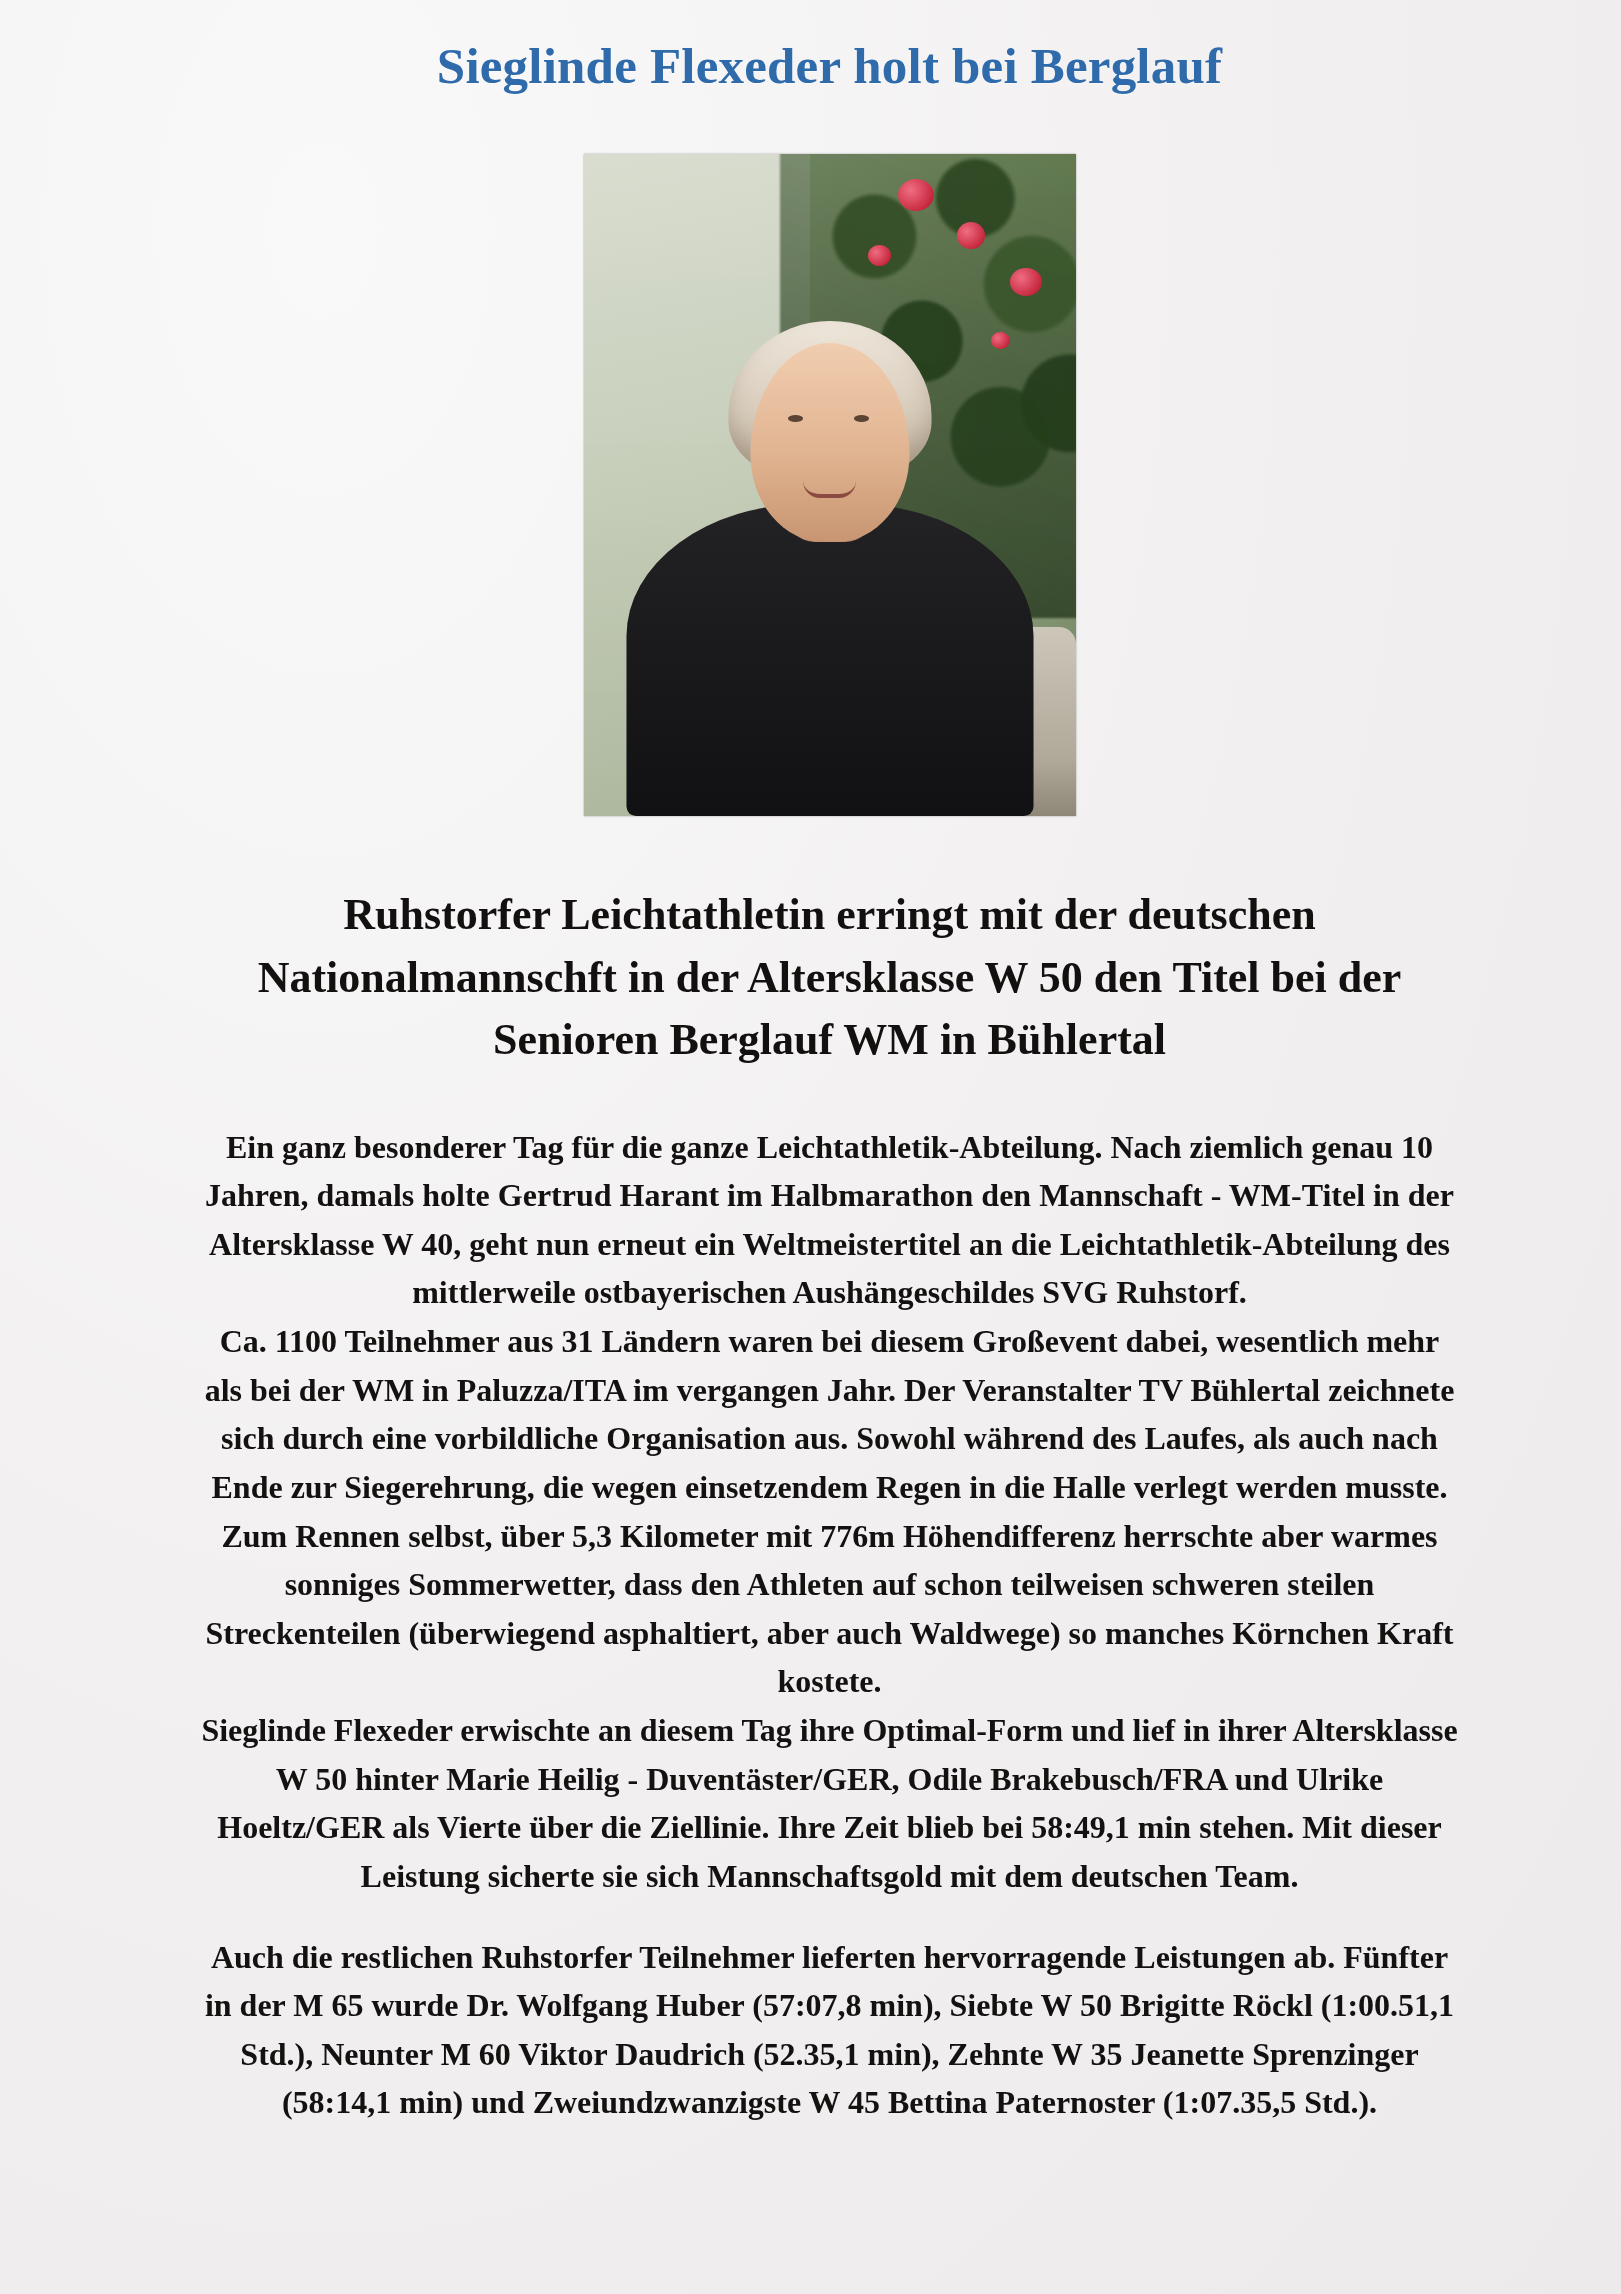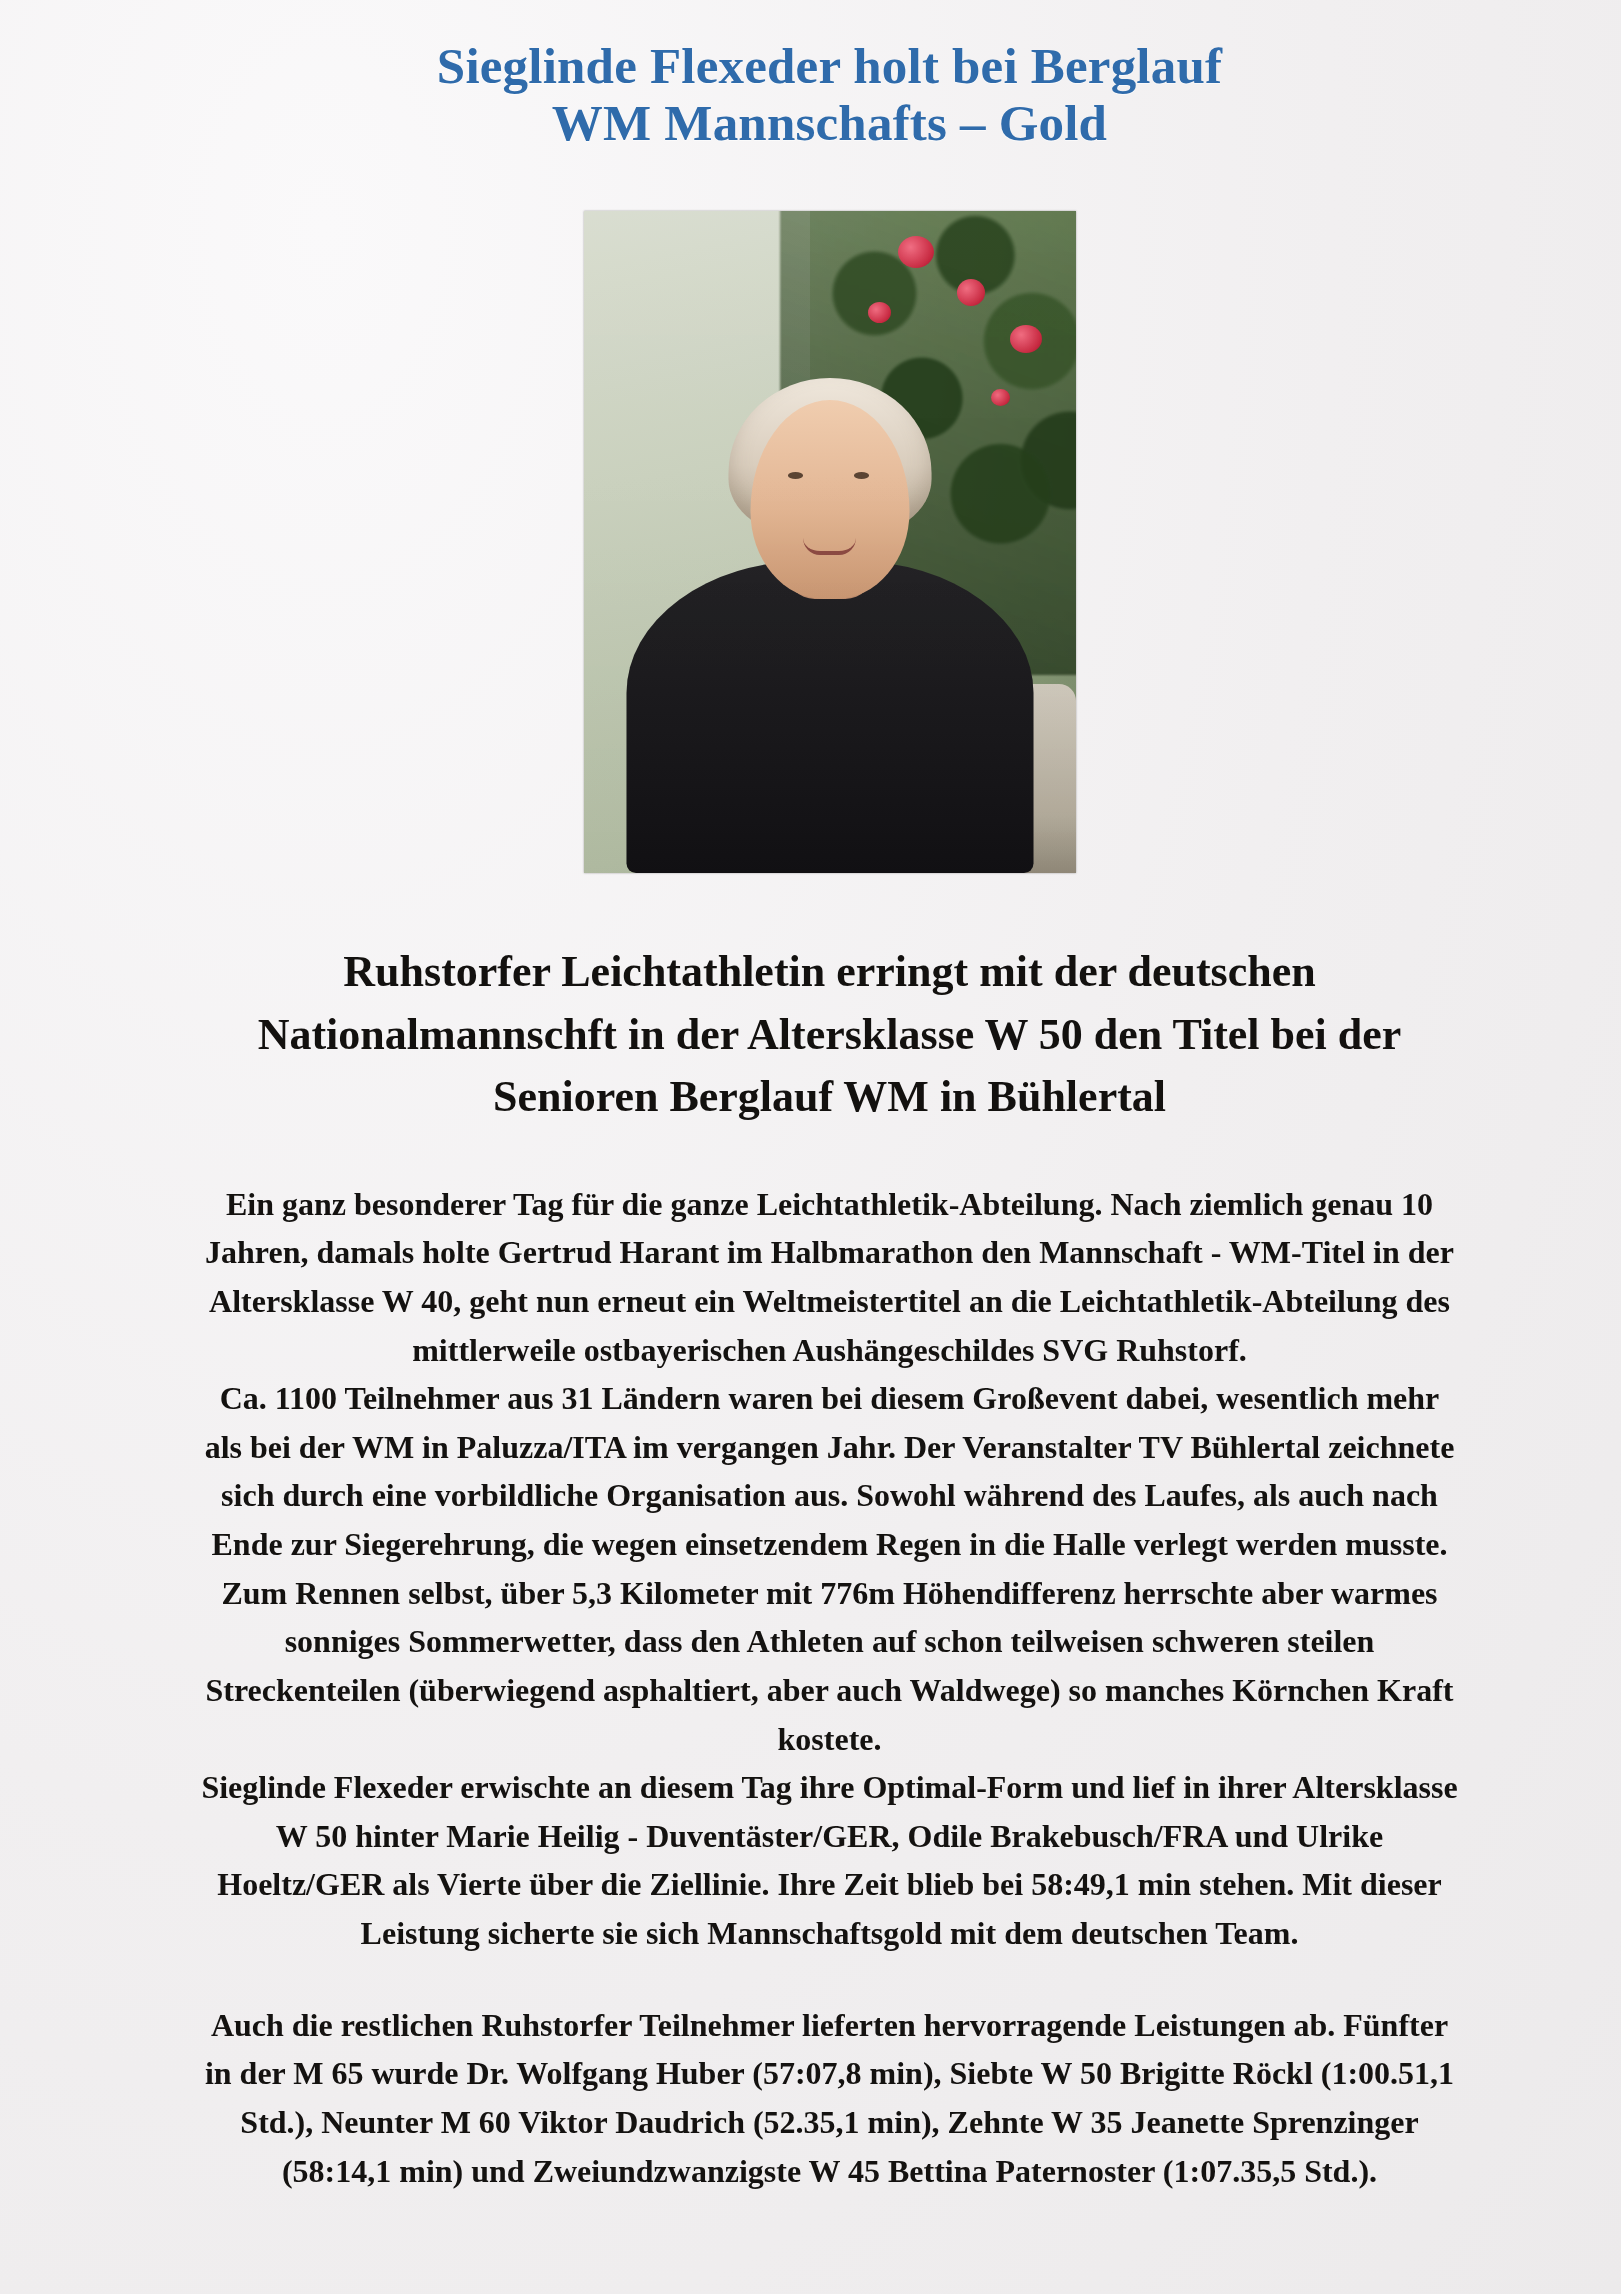--- a/index.html
+++ b/index.html
@@ -180,30 +180,29 @@
     margin: 51px auto 0 auto;
     max-width: 1259px;
     text-align: center;
     font-weight: bold;
     font-size: 32px;
     line-height: 1.52;
     color: #141210;
   }
   .body-text p { margin: 0 0 0 0; }
   .body-text p + p { margin-top: 0; }
-  .body-text p.gap { margin-top: 43px; font-family: Liberation Serif, serif; }
+  .body-text p.gap { margin-top: 32px; font-family: Liberation Serif, serif; }
 </style>
 </head>
 <body>
 
 <div class="page">
 
   <h1 class="headline">
     <span>Sieglinde Flexeder holt bei Berglauf</span>
-    <span class="line2">WM Mannschafts – Gold</span>
   </h1>
 
   <div class="photo-wrap">
     <div class="photo">
       <div class="ph-bg"></div>
       <div class="ph-wall"></div>
       <div class="ph-foliage"></div>
       <div class="ph-rose r1"></div>
       <div class="ph-rose r2"></div>
       <div class="ph-rose r3"></div>

